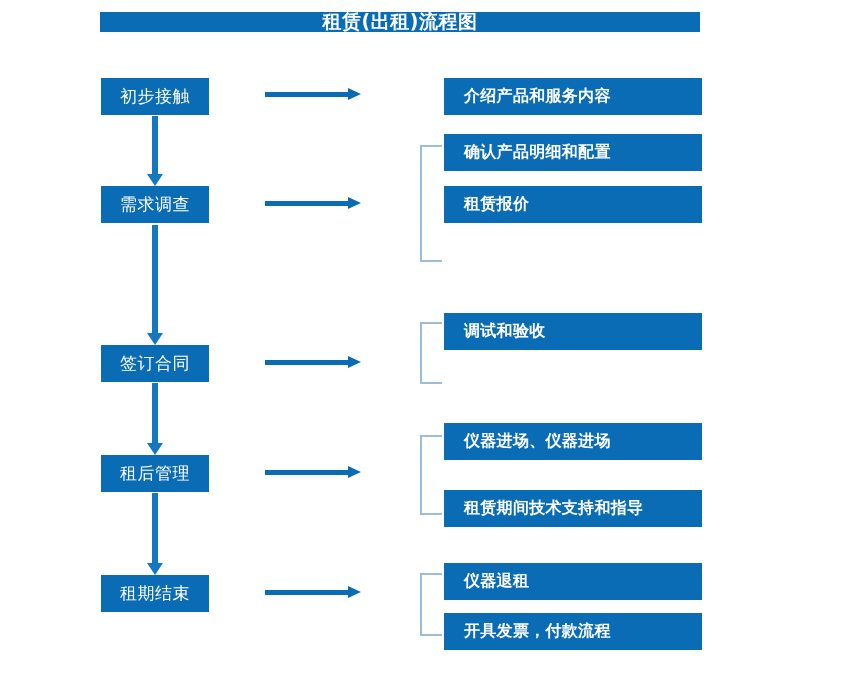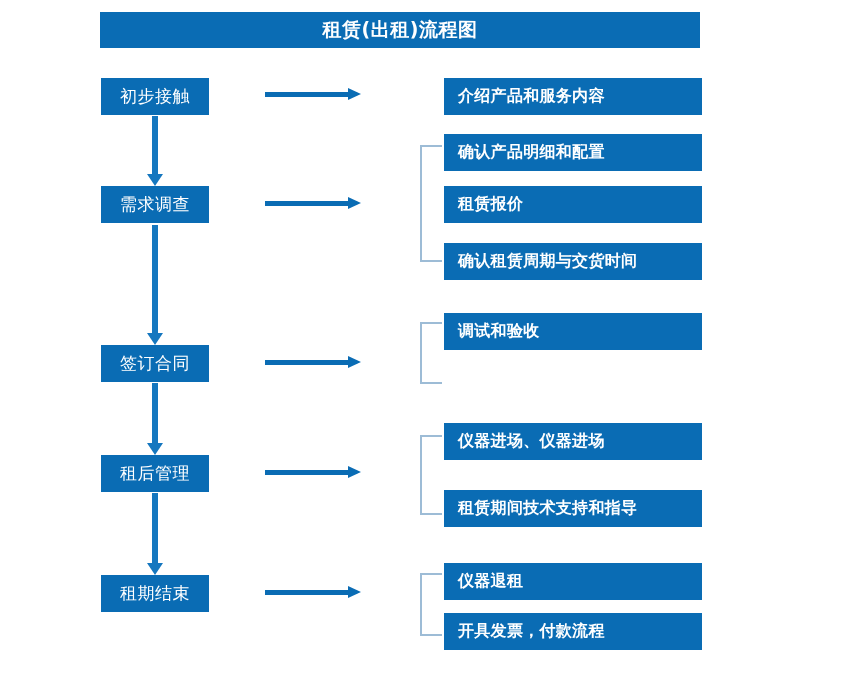--- a/index.html
+++ b/index.html
@@ -21,21 +21,21 @@
     width: 844px;
     height: 688px;
   }
 
   
   .title-bar {
     position: absolute;
     left: 100px;
     top: 12px;
     width: 600px;
-    height: 36px;
+    height: 20px;
     background: #0a6cb4;
     color: #ffffff;
     display: flex;
     align-items: center;
     justify-content: center;
     font-size: 19px;
     font-weight: bold;
     letter-spacing: 0.5px;
   }
 
@@ -59,21 +59,21 @@
     position: absolute;
     left: 444px;
     width: 258px;
     height: 37px;
     background: #0a6cb4;
     color: #ffffff;
     display: flex;
     align-items: center;
     font-size: 16px;
     font-weight: bold;
-    padding-left: 14px;
+    padding-left: 20px;
     box-sizing: border-box;
     letter-spacing: 0.3px;
   }
 
   
   .h-arrow {
     position: absolute;
     height: 18px;
     width: 96px;
   }
@@ -181,20 +181,19 @@
   </div>
 
   <div class="bracket" style="left:420px;top:145px;height:117px"></div>
   <div class="bracket" style="left:420px;top:322px;height:62px"></div>
   <div class="bracket" style="left:420px;top:435px;height:80px"></div>
   <div class="bracket" style="left:420px;top:573px;height:63px"></div>
 
   <div class="detail-box" style="top:78px">介绍产品和服务内容</div>
   <div class="detail-box" style="top:186px">租赁报价</div>
   <div class="detail-box" style="top:134px">确认产品明细和配置</div>
-  <div class="detail-box" style="top:243px">确认租赁周期与交货时间</div>
   <div class="detail-box" style="top:313px">调试和验收</div>
   <div class="detail-box" style="top:423px">仪器进场、仪器进场</div>
   <div class="detail-box" style="top:490px">租赁期间技术支持和指导</div>
   <div class="detail-box" style="top:563px">仪器退租</div>
   <div class="detail-box" style="top:613px">开具发票，付款流程</div>
 
 </div>
 
 </body></html>

